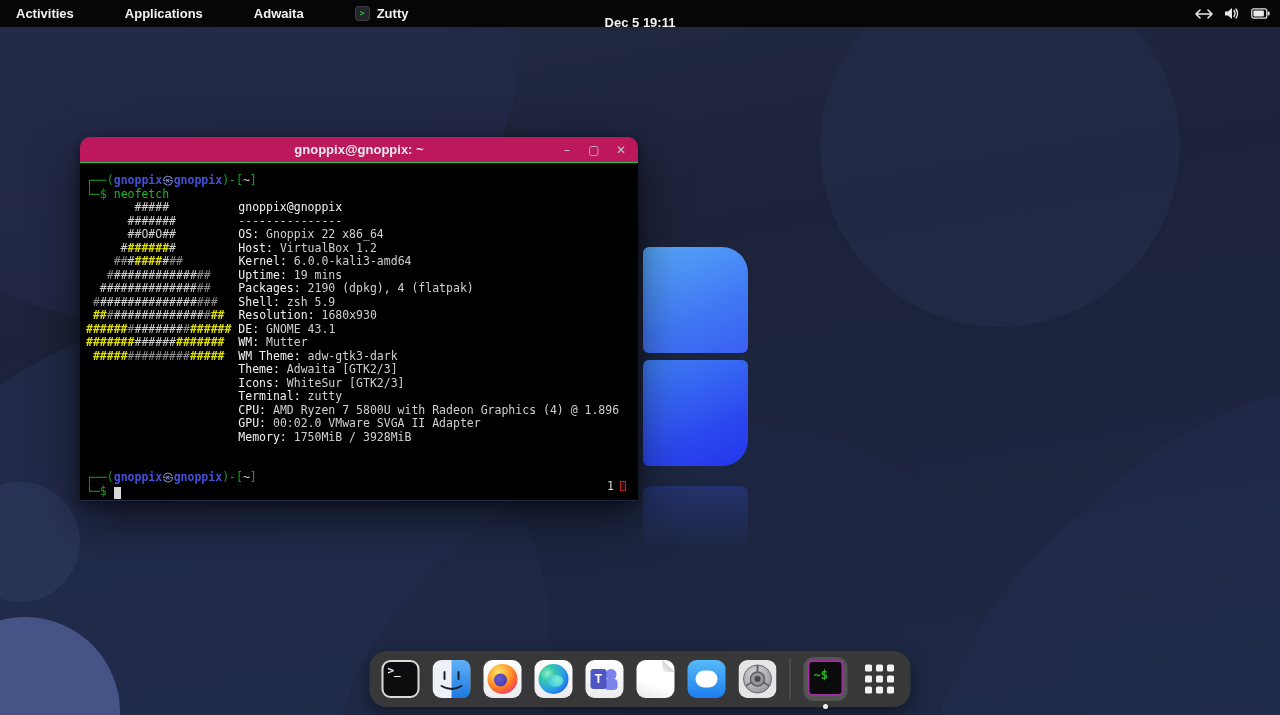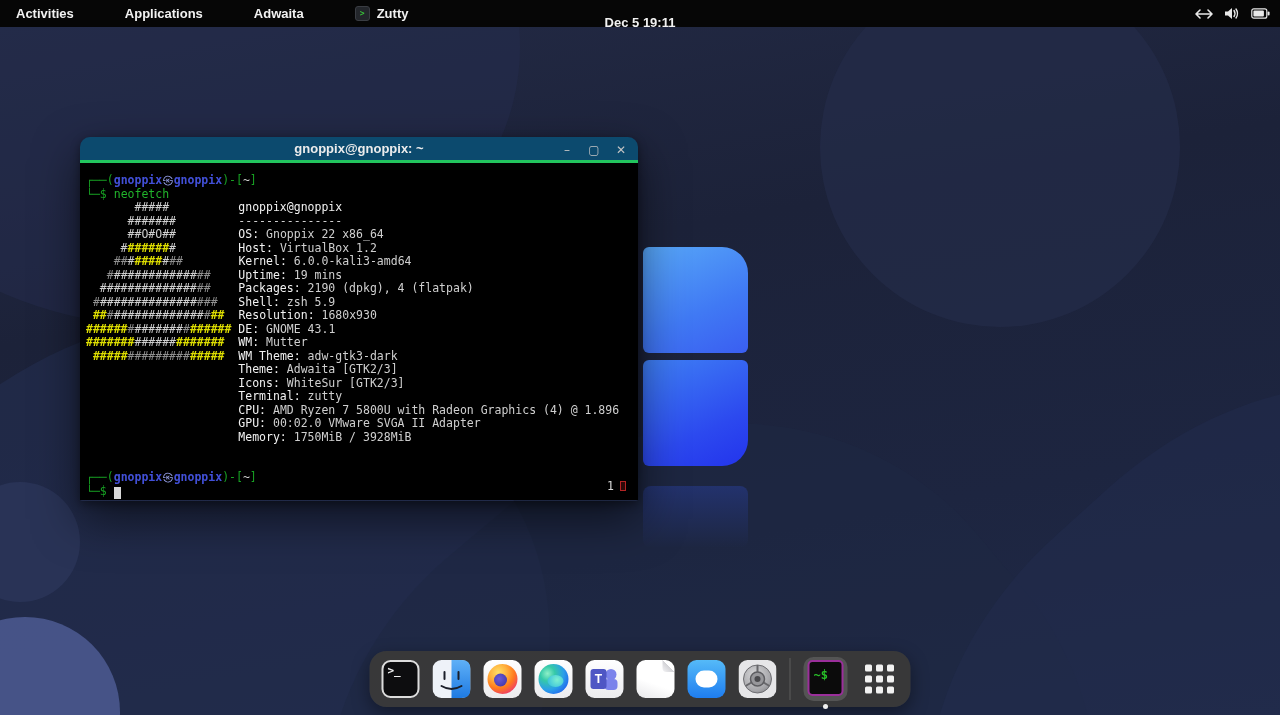--- a/index.html
+++ b/index.html
@@ -35,22 +35,22 @@
               background:linear-gradient(155deg,#57a7f8 0%, #4079f4 60%, #3a5ef1 100%); }
   .pane-bottom { left:643px; top:333px; width:105px; height:106px;
               border-radius:6px 6px 26px 6px;
               background:linear-gradient(155deg,#3f80f5 0%, #2c49ef 65%, #2334ec 100%); }
   .pane-reflection { left:643px; top:459px; width:105px; height:62px; border-radius:8px;
               background:linear-gradient(180deg, rgba(48,78,210,0.30), rgba(48,78,210,0)); }
 
   
   .term-window { position:absolute; left:80px; top:137px; width:558px; height:364px; border-radius:10px 10px 2px 2px;
                  box-shadow:0 18px 46px rgba(0,0,0,.55), 0 3px 10px rgba(0,0,0,.4); z-index:20; }
-  .term-titlebar { height:26px; background:#0c4a6e; border-radius:10px 10px 0 0; position:relative;
-                   display:flex; align-items:center; justify-content:center; border-bottom:3px solid #22c55e; }
+  .term-titlebar { height:26px; background:#be185d; border-radius:10px 10px 0 0; position:relative;
+                   display:flex; align-items:center; justify-content:center; border-bottom:1px solid #22c55e; }
   .term-title { color:#ececec; font-size:13px; font-weight:700; }
   .term-controls { position:absolute; right:8px; top:0; height:26px; display:flex; align-items:center; gap:9px; }
   .term-btn { width:18px; height:18px; color:#c4c4c4; font-size:12px; line-height:18px; text-align:center;
               font-family:"DejaVu Sans", sans-serif; cursor:default; }
   .term-body { position:relative; height:337px; background:#000; padding:11px 8px 20px 6px; overflow:hidden; }
   .term-pre { font-family:"DejaVu Sans Mono", monospace; font-size:11.5px; line-height:13.5px; white-space:pre; color:#cfcfcf; }
   .term-line { height:13.5px; }
   .t-g  { color:#17a123; }
   .t-c  { color:#21b32b; }
   .t-u  { color:#4250d8; font-weight:bold; }

